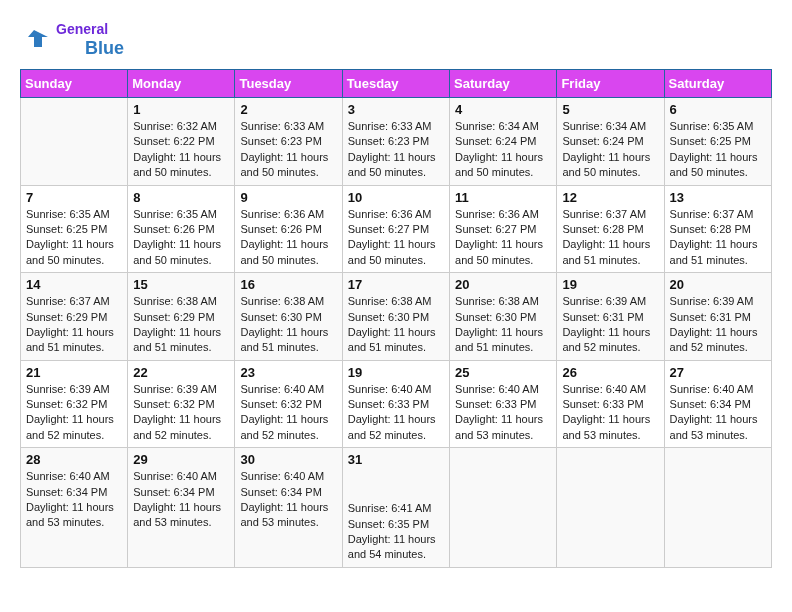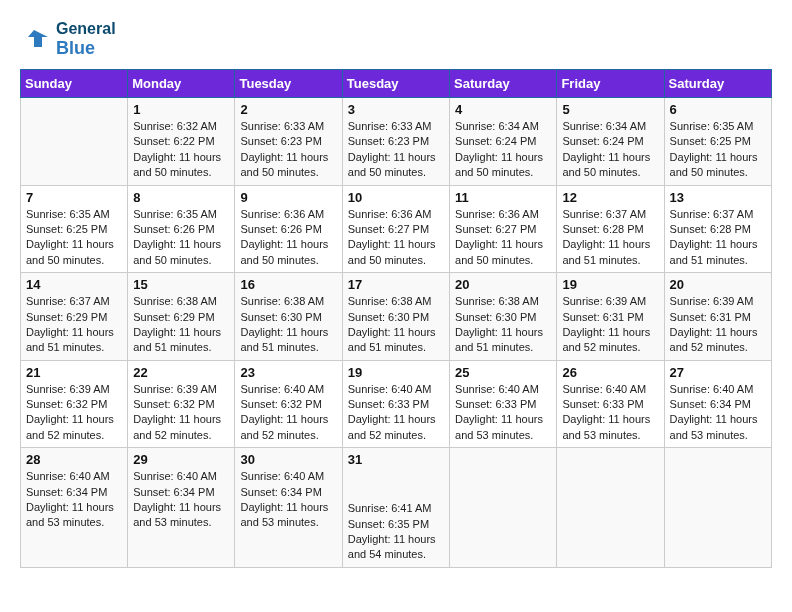--- a/index.html
+++ b/index.html
@@ -32,21 +32,21 @@
     .calendar-subtitle {
       font-size: 16px;
       color: #333;
     }
     table {
       width: 100%;
       border-collapse: collapse;
       font-size: 11px;
     }
     thead tr th {
-      background: #6d28d9;
+      background: #d946ef;
       color: #fff;
       padding: 6px 4px;
       text-align: left;
       font-size: 13px;
       font-weight: bold;
       border: 1px solid #2266a0;
     }
     tbody tr td {
       border: 1px solid #ccc;
       vertical-align: top;
@@ -78,21 +78,21 @@
   </style>
 </head>
 <body>
 
 <div class="header">
   <div class="logo">
 
   <svg width="30" height="30" viewBox="0 0 30 30">
         <polygon points="14,5 28,12 22,12 22,22 14,22 14,12 8,12" fill="#2e7abf"></polygon>
       </svg>
-      <div><span style="font-size:16px;font-weight:bold;color:#0c4a6e;">General</span><br><span style="font-size:18px;font-weight:bold;color:#2e7abf;">Blue</span></div>
+      <div><span style="font-size:14px;font-weight:bold;color:#6d28d9;">General</span><br><span style="font-size:18px;font-weight:bold;color:#2e7abf;margin-left:29px;">Blue</span></div>
     </div>
   <div class="title-block">
     <div class="calendar-title"></div>
     <div class="calendar-subtitle"></div>
   </div>
 </div>
 
 <table>
   <thead>
     <tr>

